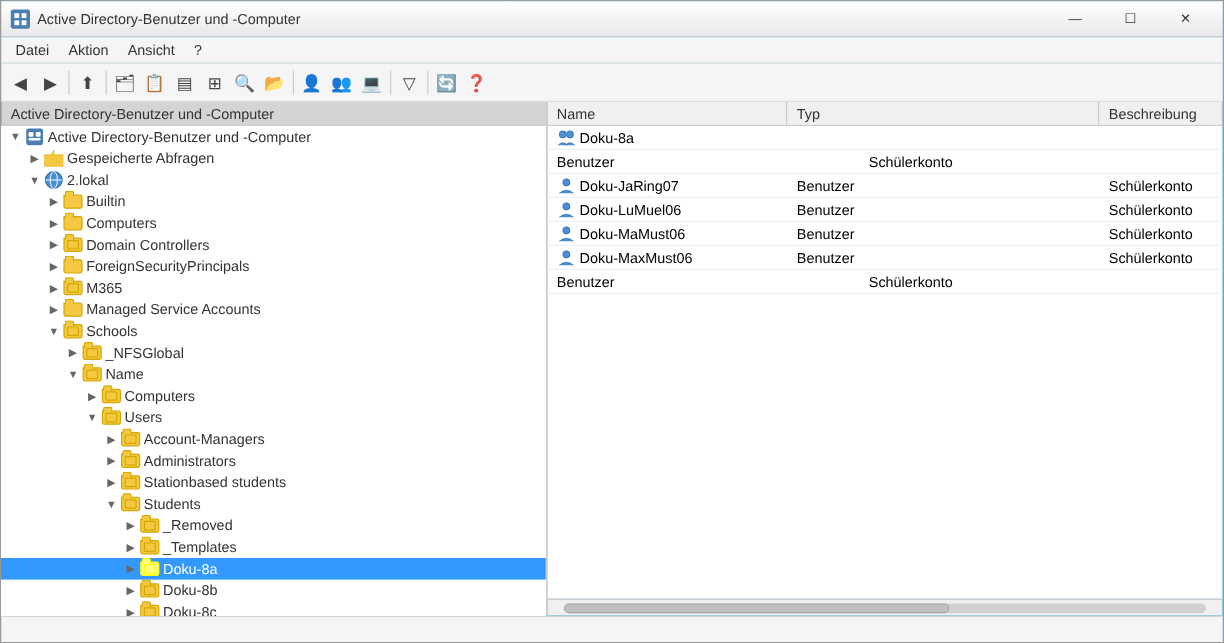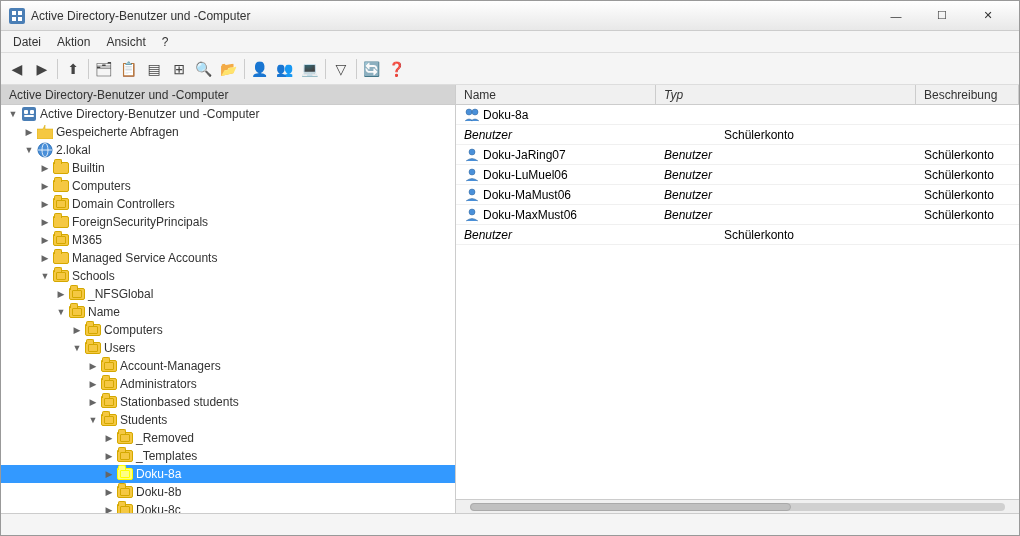--- a/index.html
+++ b/index.html
@@ -241,21 +241,20 @@
       overflow: hidden;
       height: 20px;
     }
     .list-cell-name {
       width: 200px;
       min-width: 200px;
     }
     .list-cell-type {
       width: 260px;
       min-width: 260px;
-      font-style: italic;
     }
     .list-cell-desc {
       flex: 1;
       text-align: right;
     }
     .scrollbar-h {
       height: 14px;
       background: #f0f0f0;
       border-top: 1px solid #ccc;
       display: flex;

